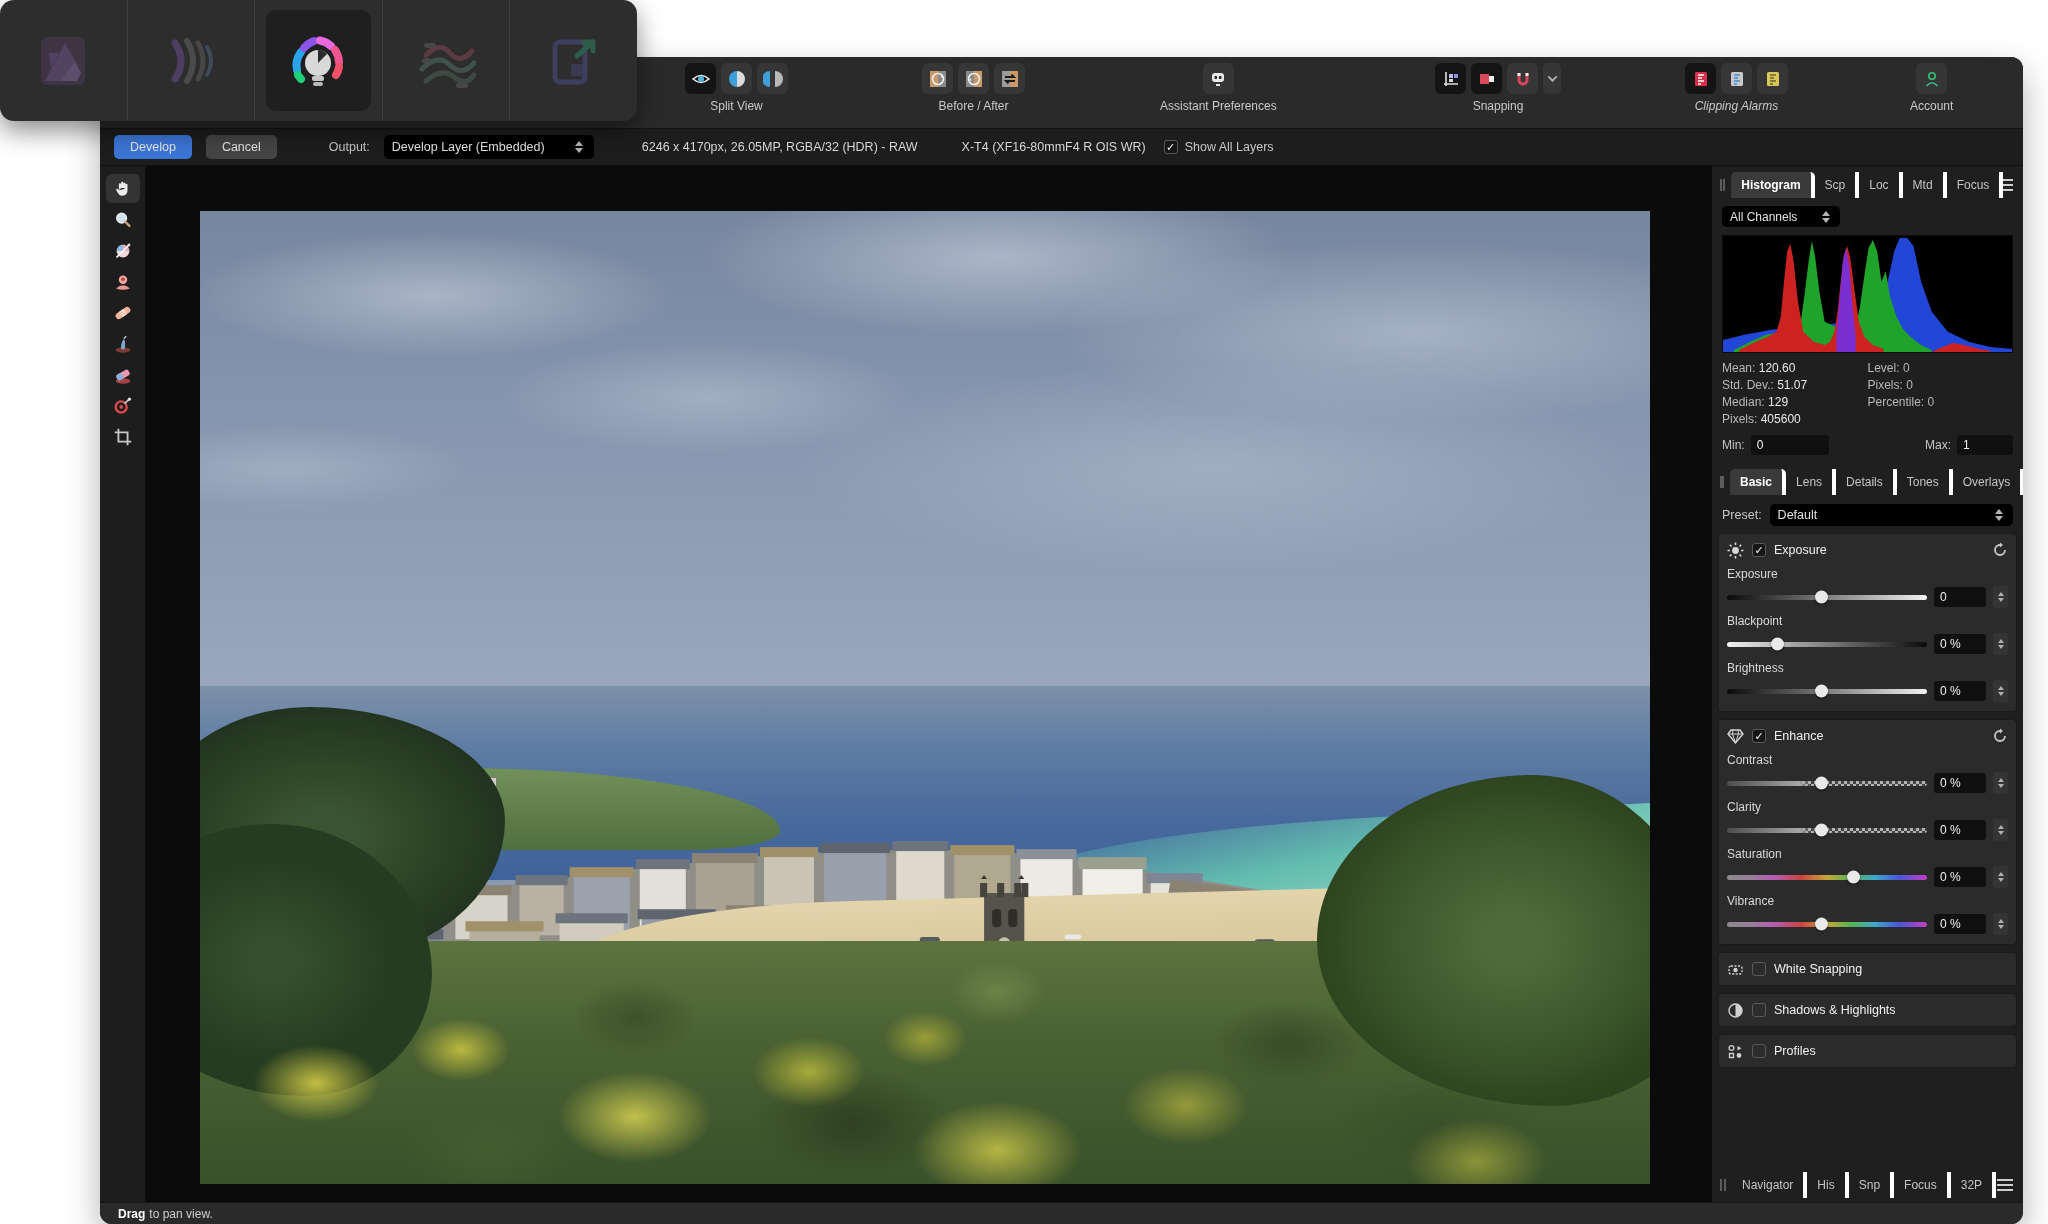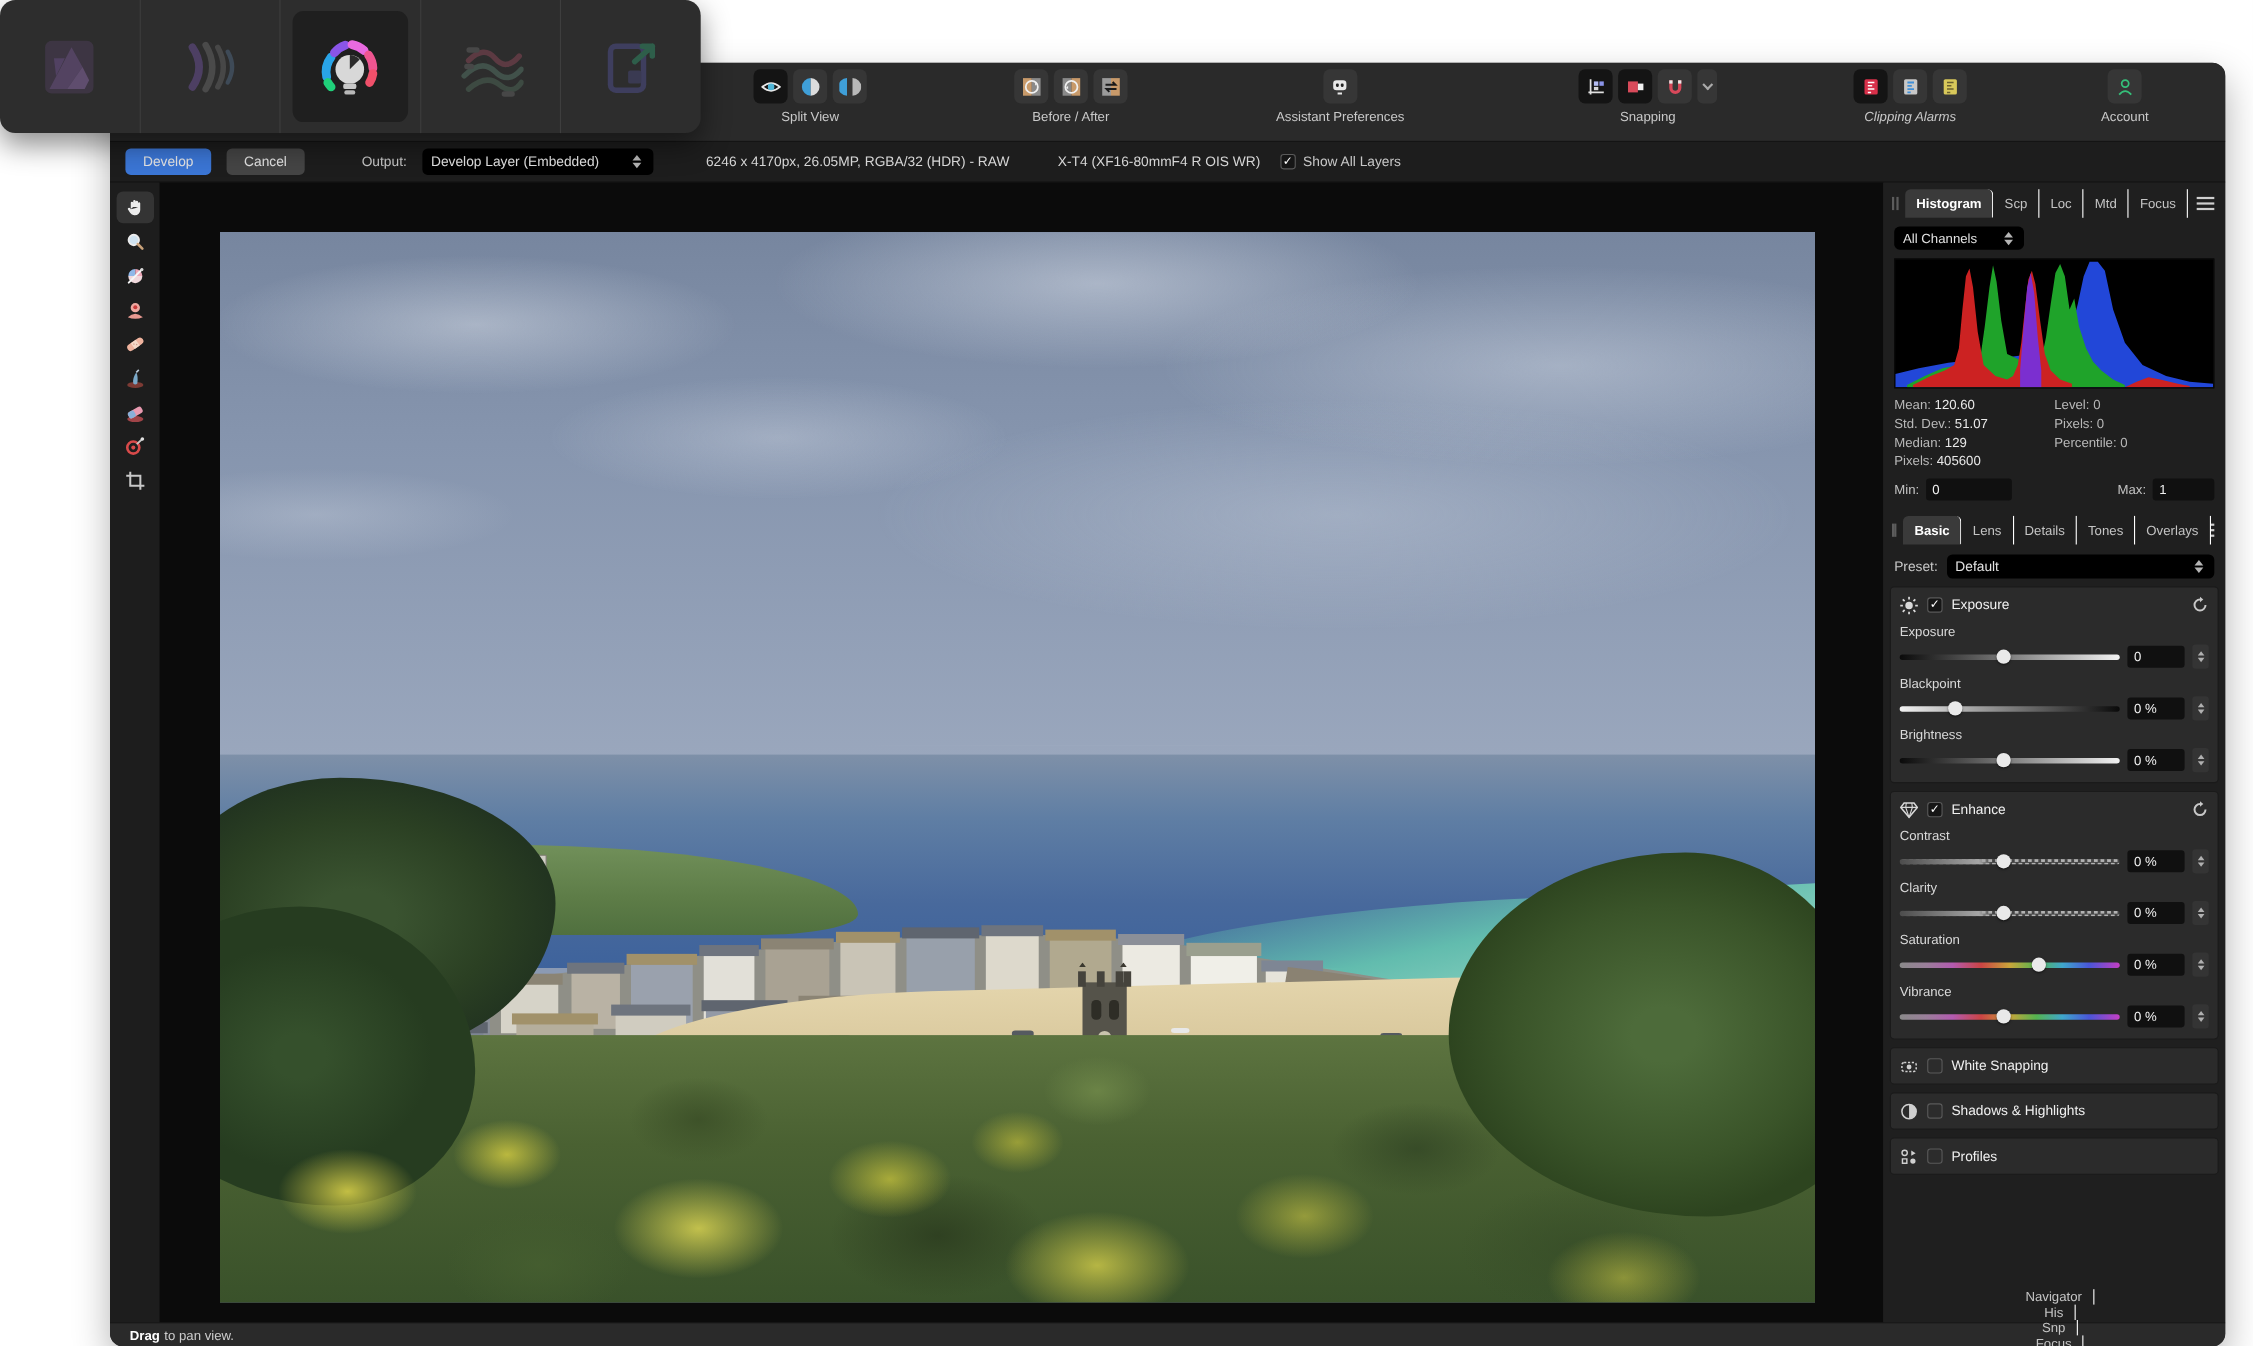--- a/index.html
+++ b/index.html
@@ -87,21 +87,21 @@
       radial-gradient(80px 50px at 42% 50%, rgba(210,203,62,.7), rgba(210,203,62,0) 70%),
       radial-gradient(120px 70px at 55% 85%, rgba(222,214,76,.75), rgba(222,214,76,0) 70%),
       radial-gradient(60px 40px at 50% 35%, rgba(205,198,60,.6), rgba(205,198,60,0) 70%),
       radial-gradient(90px 55px at 68% 65%, rgba(216,208,70,.55), rgba(216,208,70,0) 70%),
       radial-gradient(100px 60px at 88% 90%, rgba(220,212,72,.5), rgba(220,212,72,0) 70%); }
 
   
   .right-panel { width:311px; background:#1f1f1f; flex:0 0 auto; display:flex; flex-direction:column; padding:4px 6px 0 6px; position:relative; }
   .tab-row { display:flex; align-items:center; height:26px; margin-top:2px; }
   .handle { width:6px; height:12px; border-left:2px solid #5c5c5c; border-right:2px solid #5c5c5c; margin:0 6px 0 2px; }
-  .tab { padding:0 10px; height:26px; display:flex; align-items:center; font-size:12px; color:#c4c4c4; border-right:1px solid #ffffff; white-space:nowrap; }
+  .tab { padding:0 10px; height:26px; display:flex; align-items:center; font-size:12px; color:#c4c4c4; border-right:4px solid #ffffff; white-space:nowrap; }
   .tab.active { background:#3a3a3a; color:#ffffff; border-radius:5px 5px 0 0; font-weight:bold; }
   .burger { margin-left:auto; margin-right:4px; width:16px; height:12px; border-top:2px solid #cfcfcf; border-bottom:2px solid #cfcfcf; position:relative; }
   .burger:before { content:""; position:absolute; left:0; right:0; top:3px; height:2px; background:#cfcfcf; }
   .panel-body { padding:8px 4px 6px 4px; }
   .histo-plot { width:100%; height:118px; background:#000; border:1px solid #0a0a0a; }
   .stats { display:flex; margin-top:8px; font-size:12px; }
   .stats .col { flex:1; display:flex; flex-direction:column; gap:3px; }
   .stat-line { white-space:nowrap; }
   .stat-label { color:#b9b9b9; } .stat-value { color:#e8e8e8; }
   .minmax { display:flex; align-items:center; margin-top:9px; font-size:12px; color:#c4c4c4; gap:6px; }
@@ -120,21 +120,21 @@
   .t-exposure,.t-brightness { background:linear-gradient(90deg,#0a0a0a,#f2f2f2); }
   .t-blackpoint { background:linear-gradient(90deg,#f2f2f2,#0a0a0a); }
   .t-contrast { background-image:linear-gradient(90deg,#4c4c4c 0%,#a6a6a6 36%,rgba(120,120,120,0) 42%),repeating-conic-gradient(#b2b2b2 0% 25%,#454545 0% 50%); background-size:100% 100%,6px 6px; }
   .t-rainbow { background:linear-gradient(90deg,#8a8a8a 0%,#9a7f9a 12%,#b35bb0 24%,#cc4444 37%,#c9a53a 50%,#55b34f 62%,#3fa7cc 74%,#4956d8 86%,#c43fc4 100%); }
   .thumb { position:absolute; top:50%; width:13px; height:13px; border-radius:50%; background:#e9e9e9; box-shadow:0 1px 2px rgba(0,0,0,.6); transform:translate(-6px,-50%); }
   .val { width:52px; flex:0 0 auto; }
   .mini-stepper { width:15px; height:22px; background:#343434; border-radius:3px; display:flex; flex-direction:column; align-items:center; justify-content:center; gap:2px; flex:0 0 auto; }
   .mini-stepper .up { width:0;height:0;border-left:3.5px solid transparent;border-right:3.5px solid transparent;border-bottom:4px solid #b0b0b0; }
   .mini-stepper .dn { width:0;height:0;border-left:3.5px solid transparent;border-right:3.5px solid transparent;border-top:4px solid #b0b0b0; }
   .gap { height:6px; }
-  .bottom-tabs { position:absolute; left:6px; right:6px; bottom:4px;flex-direction:column; }
+  .bottom-tabs { position:absolute; left:6px; right:6px; bottom:4px; }
 
   
   .status-bar { height:22px; background:#2a2a2a; border-top:1px solid #161616; display:flex; align-items:center; padding:0 18px; font-size:12px; color:#cdcdcd; flex:0 0 auto; }
   .status-bar b { color:#ffffff; margin-right:4px; }
 
   
   .persona-panel { position:absolute; left:0; top:0; width:637px; height:121px; background:#2d2d2d;
     border-radius:14px; box-shadow:0 10px 26px rgba(0,0,0,.45); display:flex; align-items:stretch; z-index:10; }
   .persona-cell { flex:1; display:flex; align-items:center; justify-content:center; position:relative; }
   .persona-cell + .persona-cell { border-left:1px solid #3e3e3e; }

